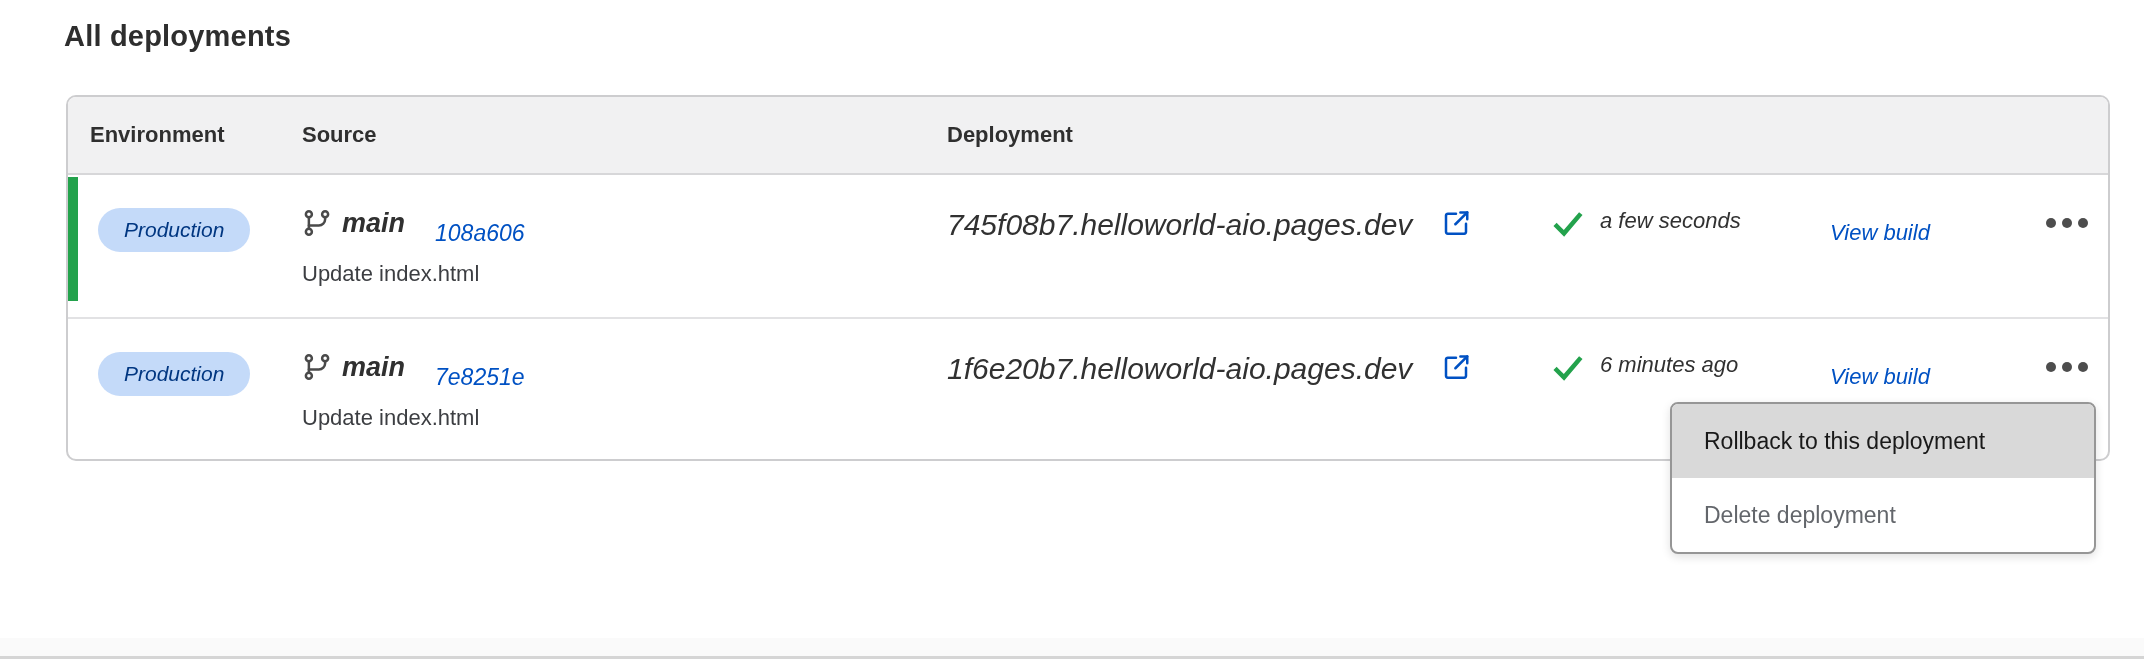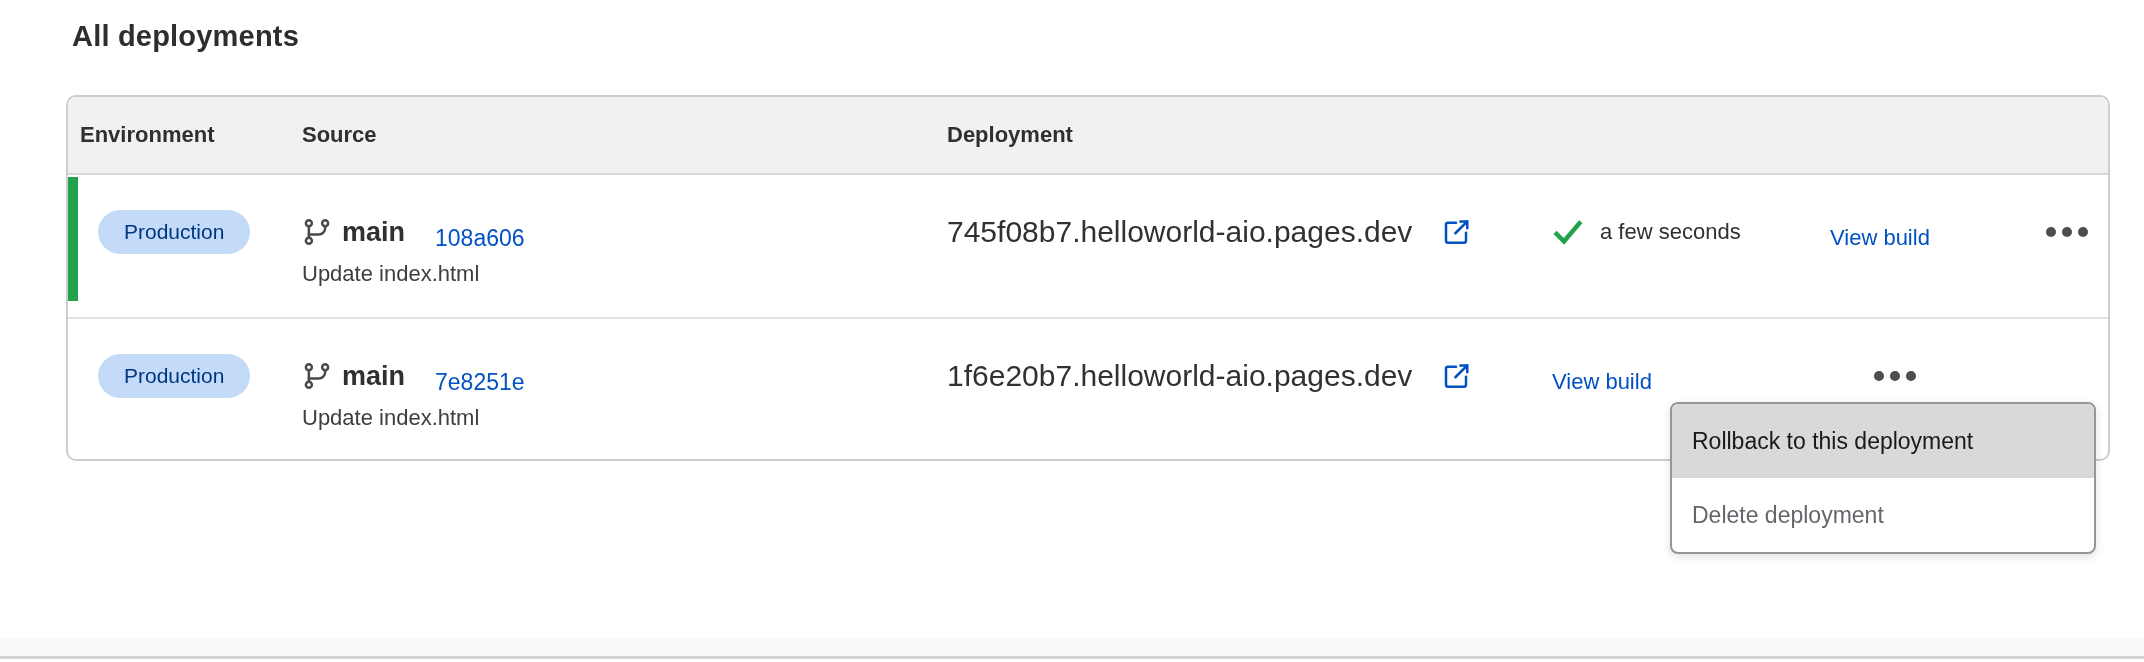--- a/index.html
+++ b/index.html
@@ -1,46 +1,46 @@
 <!DOCTYPE html>
 <html><head>
 <meta charset="utf-8">
 <style>
   * { margin: 0; padding: 0; box-sizing: border-box; }
   html, body { width: 2144px; height: 662px; background: #ffffff; overflow: hidden; }
   body { font-family: "Liberation Sans", "DejaVu Sans", sans-serif; color: #313131; position: relative; }
 
   .page-title {
-    position: absolute; left: 72px; top: 20px;
+    position: absolute; left: 64px; top: 20px;
     font-size: 29px; font-weight: 600; color: #2e2e2e; letter-spacing: 0.2px;
   }
 
   
   .table {
     position: absolute; left: 66px; top: 95px; width: 2044px;
     border: 2px solid #cdcdcf; border-radius: 10px;
     background: #ffffff;
   }
   .thead {
     display: grid; grid-template-columns: 234px 645px 605px 278px 172px 1fr;
     height: 78px; align-items: center;
     background: #f1f1f2; border-bottom: 2px solid #d7d7d9;
     border-radius: 8px 8px 0 0;
     font-size: 22px; font-weight: 600; color: #2f2f2f;
   }
-  .th.env { padding-left: 12px; }
+  .th.env { padding-left: 22px; }
 
   .row {
     position: relative;
     display: grid; grid-template-columns: 234px 645px 605px 278px 172px 1fr;
     height: 142px; align-items: start;
   }
   .row + .row { border-top: 2px solid #e2e2e4; }
   .cell { padding-top: 33px; }
-  .line1 { display: flex; align-items: center; height: 48px; }
+  .line1 { display: flex; align-items: flex-start; height: 48px; font-style: italic; }
 
   .current-bar {
     position: absolute; left: 0; top: 2px; width: 10px; height: 124px;
     background: #23a24c;
   }
 
   .cell.env { padding-left: 30px; }
   .badge {
     display: inline-flex; align-items: center; height: 44px; padding: 0 26px;
     background: #c4daf9; color: #003681; border-radius: 22px;
@@ -67,21 +67,21 @@
   .dots-btn i { display: block; width: 10px; height: 10px; border-radius: 50%; background: #4d4d4d; }
 
   
   .menu {
     position: absolute; left: 1670px; top: 402px; width: 426px;
     background: #ffffff; border: 2px solid #969696; border-radius: 8px;
     box-shadow: 0 3px 10px rgba(0,0,0,0.12);
     overflow: hidden; z-index: 5;
   }
   .menu-item {
-    height: 74px; line-height: 74px; padding: 0 20px;
+    height: 74px; line-height: 74px; padding: 0 32px;
     font-size: 23px; color: #63666b; cursor: pointer; white-space: nowrap;
   }
   .menu-item.highlighted { background: #d9d9d9; color: #191919; }
 
   
   .bottom-band { position: absolute; left: 0; top: 638px; width: 2144px; height: 18px; background: #fafafa; }
   .bottom-line { position: absolute; left: 0; top: 656px; width: 2144px; height: 3px; background: #d5d5d5; }
 </style>
 </head>
 <body>
@@ -188,20 +188,30 @@
           <svg width="30" height="30" viewBox="0 0 24 24" fill="none" stroke="#0051c3" stroke-width="2" stroke-linecap="round" stroke-linejoin="round">
             <path d="M20 12.5V19a1.5 1.5 0 0 1-1.5 1.5h-13A1.5 1.5 0 0 1 4 19V6a1.5 1.5 0 0 1 1.5-1.5H12"></path>
             <path d="M15.5 3.5H21V9"></path>
               <path d="M21 3.5 11.5 13"></path>
           </svg>
         </a>
       </div>
     </div>
     <div class="cell">
       <div class="line1">
+        <span class="check-icon">
+          <svg width="32" height="32" viewBox="0 0 24 24" fill="none" stroke="#23a24c" stroke-width="3.4" stroke-linecap="square">
+            <path d="M3.5 13.5 9 19 20.5 5.5"></path>
+          </svg>
+        </span>
+        <span class="status-time">6 minutes ago</span>
+      </div>
+    </div>
+    <div class="cell">
+      <div class="line1">
         <a class="link">View build</a>
       </div>
     </div>
     <div class="cell">
       <div class="line1">
         <button class="dots-btn">
             <i></i>
             <i></i>
             <i></i>
           </button>

